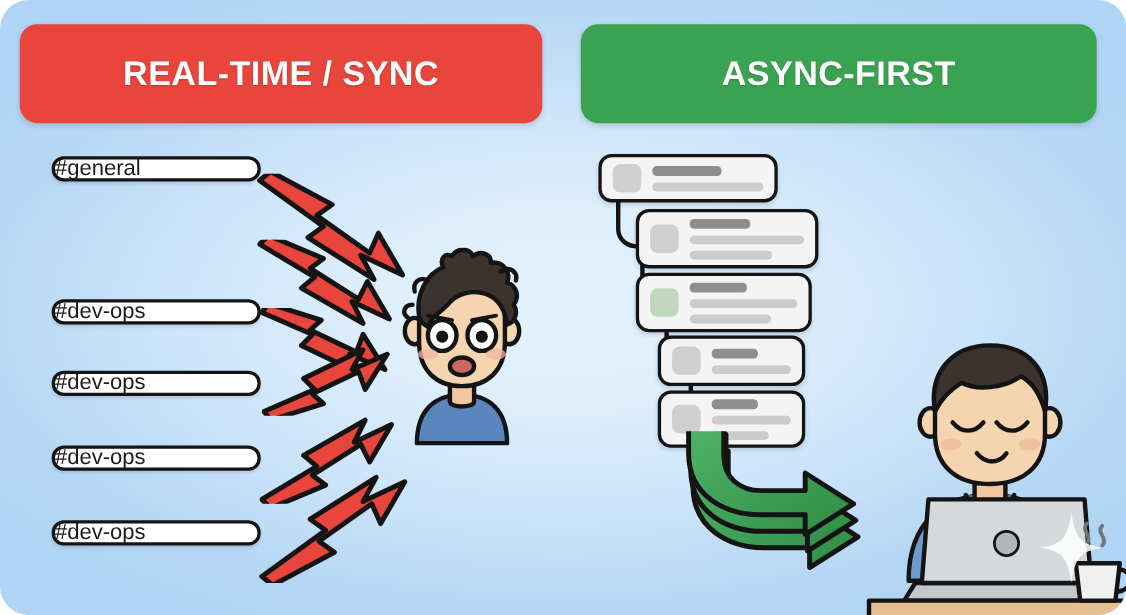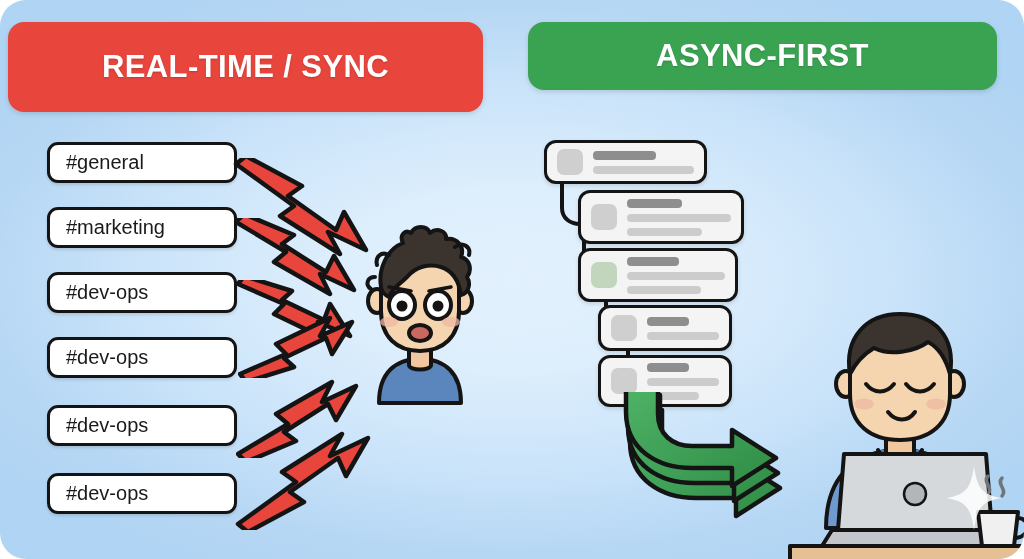--- a/index.html
+++ b/index.html
@@ -27,33 +27,32 @@
   }
   .panel-header .l1{
     font-size:31px;font-weight:bold;letter-spacing:.4px;
     text-shadow:0 1px 2px rgba(0,0,0,.18);
   }
   .panel-header .l2{
     font-size:26px;font-weight:bold;letter-spacing:.3px;
     margin-top:3px;
     text-shadow:0 1px 2px rgba(0,0,0,.18);
   }
-  #header-left{ left:8px; top:22px; width:475px; height:90px; background:#e8453c;}
-  #header-right{ left:528px; top:22px; width:469px; height:68px; background:#3aa352;}
+  #header-left{ left:18px; top:22px; width:475px; height:90px; background:#e8453c;}
+  #header-right{ left:528px; top:22px; width:469px; height:90px; background:#3aa352;}
 
   
   .chip{
     position:absolute;
-    left:47px;width:190px;height:41px;
+    left:47px;width:190px;height:23px;
     background:#fff;
     border:3.5px solid #141414;
     border-radius:11px;
     display:flex;align-items:center;
     box-sizing:border-box;
-    padding-left:16px;
     font-size:20px;
     color:#1a1a1a;
     box-shadow:0 2px 3px rgba(0,0,0,.12);
   }
 
   
   .bolt{position:absolute;}
 
   
   #stressed{position:absolute;left:345px;top:225px;width:150px;height:180px;}
@@ -96,23 +95,20 @@
     <div class="l1">REAL-TIME / SYNC</div>
   </div>
 
   <div id="header-right" class="panel-header">
     <div class="l1">ASYNC-FIRST</div>
   </div>
 
   <div class="chip" style="top:142px">
       <span>#general</span>
     </div>
-  <div class="chip" style="top:207px">
-      <span>#marketing</span>
-    </div>
   <div class="chip" style="top:272px">
       <span>#dev-ops</span>
     </div>
   <div class="chip" style="top:337px">
       <span>#dev-ops</span>
     </div>
   <div class="chip" style="top:405px">
       <span>#dev-ops</span>
     </div>
   <div class="chip" style="top:473px">

